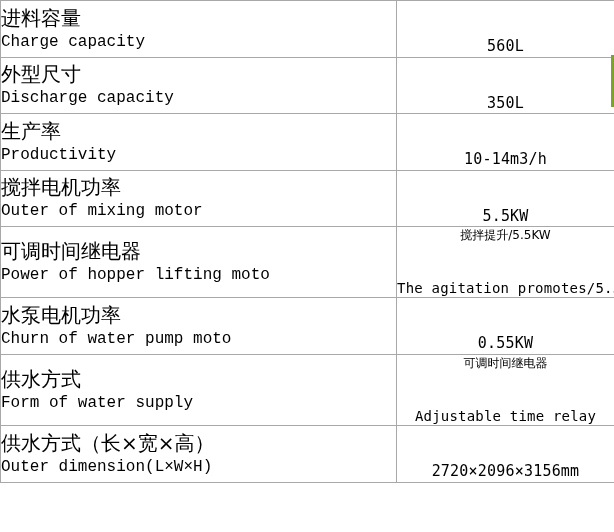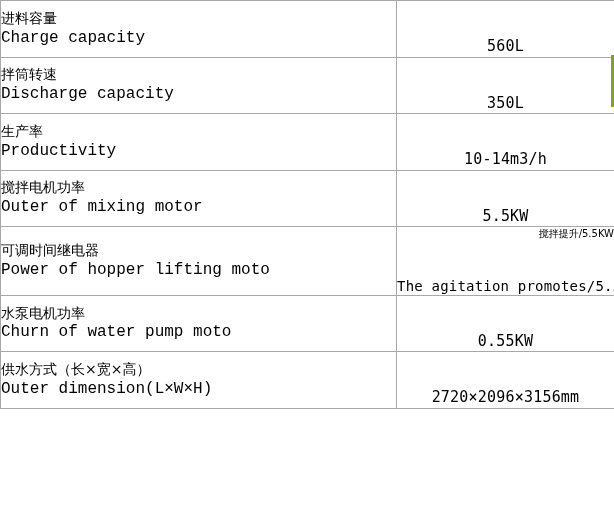--- a/index.html
+++ b/index.html
@@ -33,34 +33,33 @@
     padding-left: 5px;
     text-align: left;
   }
   .col-value {
     width: 217px;
     text-align: center;
   }
   .cn {
     display: block;
     font-family: "DejaVu Sans", sans-serif;
-    font-size: 14px;
+    font-size: 20px;
     line-height: 1.35;
     white-space: nowrap;
   }
   .en {
     display: block;
     font-family: Liberation Mono, monospace;
     font-size: 16px;
     line-height: 1.3;
     white-space: nowrap;
   }
   .col-value .cn {
-    font-size: 10px;
-    text-align: right;
+    font-size: 12px;
   }
   .col-value .en {
     font-family: "DejaVu Sans Mono", monospace;
     font-size: 14px;
     letter-spacing: 0.2px;
     margin-top: 36px;
   }
   .col-value .en.single {
     font-size: 15px;
   }
@@ -88,21 +87,21 @@
         <td class="col-label">
           <span class="cn">进料容量</span>
           <span class="en">Charge capacity</span>
         </td>
         <td class="col-value">
           <span class="en single">560L</span>
         </td>
       </tr>
       <tr>
         <td class="col-label">
-          <span class="cn">拌筒转速</span>
+          <span class="cn">外型尺寸</span>
           <span class="en">Discharge capacity</span>
         </td>
         <td class="col-value">
           <span class="en single">350L</span>
         </td>
       </tr>
       <tr>
         <td class="col-label">
           <span class="cn">生产率</span>
           <span class="en">Productivity</span>
@@ -134,20 +133,30 @@
         <td class="col-label">
           <span class="cn">水泵电机功率</span>
           <span class="en">Churn of water pump moto</span>
         </td>
         <td class="col-value">
           <span class="en single">0.55KW</span>
         </td>
       </tr>
       <tr>
         <td class="col-label">
+          <span class="cn">供水方式</span>
+          <span class="en">Form of water supply</span>
+        </td>
+        <td class="col-value">
+          <span class="cn">可调时间继电器</span>
+          <span class="en">Adjustable time relay</span>
+        </td>
+      </tr>
+      <tr>
+        <td class="col-label">
           <span class="cn">供水方式（长×宽×高）</span>
           <span class="en">Outer dimension(L×W×H)</span>
         </td>
         <td class="col-value">
           <span class="en single">2720×2096×3156mm</span>
         </td>
       </tr>
     </tbody>
   </table>
   <div class="accent-strip" style="background: rgb(123, 164, 40);"></div>

